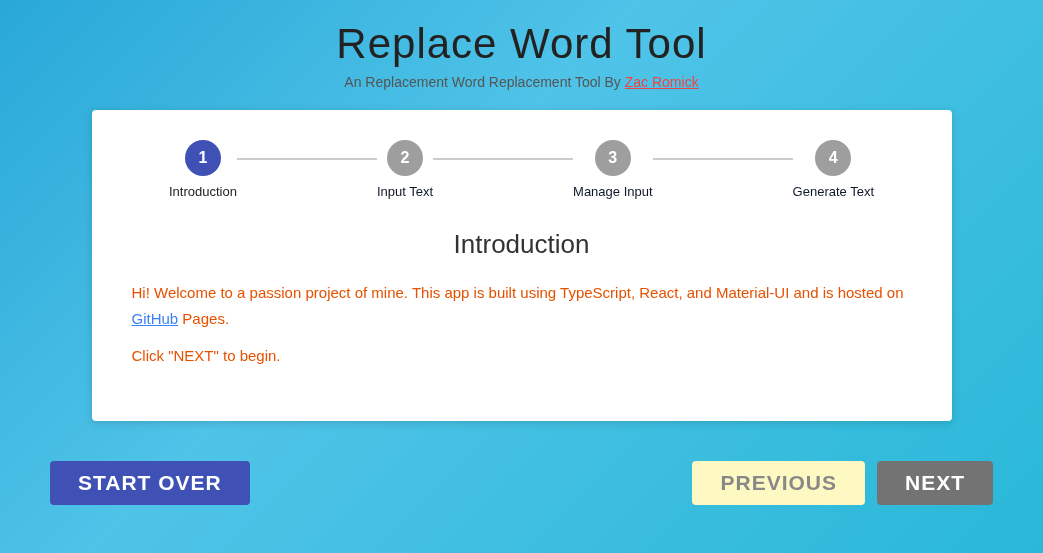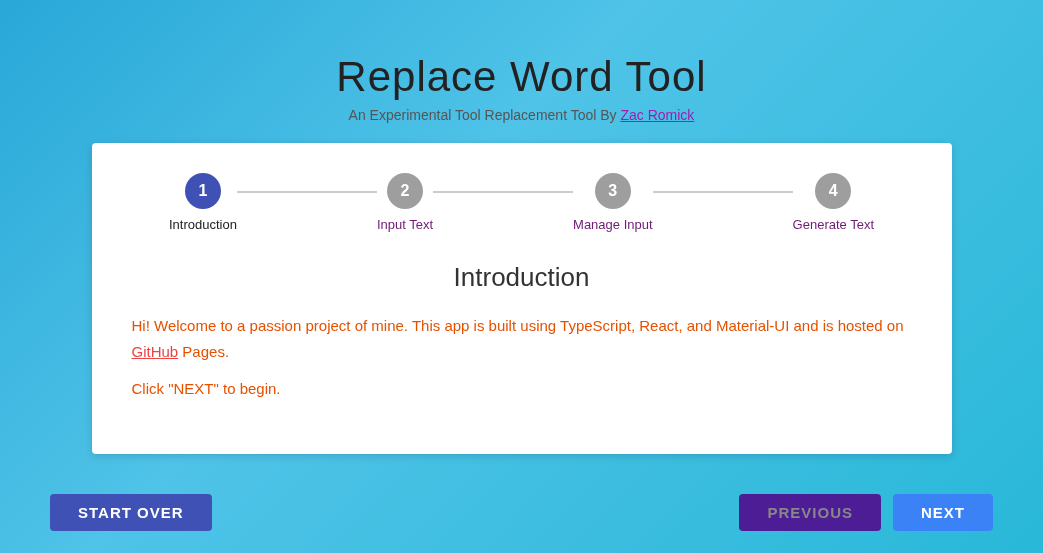--- a/index.html
+++ b/index.html
@@ -30,30 +30,29 @@
       text-align: center;
       margin-bottom: 10px;
     }
 
     .header h1 {
       font-size: 42px;
       font-weight: 400;
       color: #222;
       letter-spacing: 1px;
       margin-bottom: 6px;
-      margin-top: 33px;
     }
 
     .header .subtitle {
       font-size: 14px;
       color: #555;
     }
 
     .header .subtitle a {
-      color: #a21caf;
+      color: #ef4444;
     }
 
     .main-card {
       background: #fff;
       border-radius: 4px;
       width: 860px;
       box-shadow: 0 2px 8px rgba(0,0,0,0.15);
       padding: 30px 40px 40px 40px;
       margin-top: 10px;
     }
@@ -91,21 +90,21 @@
       background-color: #3f51b5;
     }
 
     .step-circle.inactive {
       background-color: #9e9e9e;
     }
 
     .step-label {
       margin-top: 8px;
       font-size: 13px;
-      color: #701a75;
+      color: #0f172a;
       text-align: center;
     }
 
     .step-label.active {
       color: #222;
       font-weight: 500;
     }
 
     .step-connector {
       flex: 1;
@@ -128,79 +127,79 @@
       font-size: 15px;
       line-height: 1.7;
       color: #333;
     }
 
     .content-body p {
       margin-bottom: 12px;
     }
 
     .content-body a {
-      color: #ef4444;
+      color: #3b82f6;
     }
 
     .highlight-text {
       color: #e65100;
     }
 
     
     .footer-bar {
       width: 1043px;
       display: flex;
       align-items: center;
       justify-content: space-between;
       padding: 20px 50px;
       margin-top: 20px;
     }
 
     .btn {
       padding: 10px 28px;
-      font-size: 15px;
+      font-size: 21px;
       font-weight: 600;
       border: none;
       border-radius: 4px;
       cursor: pointer;
       letter-spacing: 1px;
       text-transform: uppercase;
     }
 
     .btn-start-over {
       background-color: #3f51b5;
       color: #fff;
     }
 
     .btn-group {
       display: flex;
       gap: 12px;
       align-items: center;
     }
 
     .btn-previous {
-      background-color: #4c1d95;
+      background-color: #fef9c3;
       color: #888;
       cursor: not-allowed;
     }
 
     .btn-next {
-      background-color: #3b82f6;
+      background-color: #737373;
       color: #fff;
     }
   </style>
 </head>
 <body>
 
 <div class="page-wrapper">
 
   <div class="header">
     <h1>Replace Word Tool</h1>
     <p class="subtitle">
-      <span>An Experimental Tool Replacement Tool By </span>
+      <span>An Replacement Word Replacement Tool By </span>
       <a href="#">Zac Romick</a>
     </p>
   </div>
 
   <div class="main-card">
 
     <div class="stepper">
 
       <div class="step">
         <div class="step-circle active">

